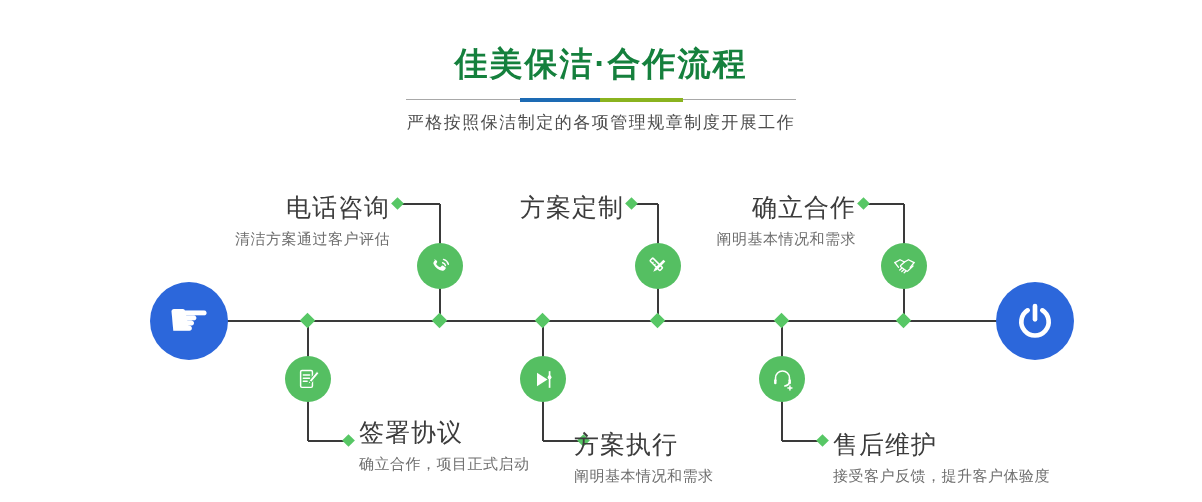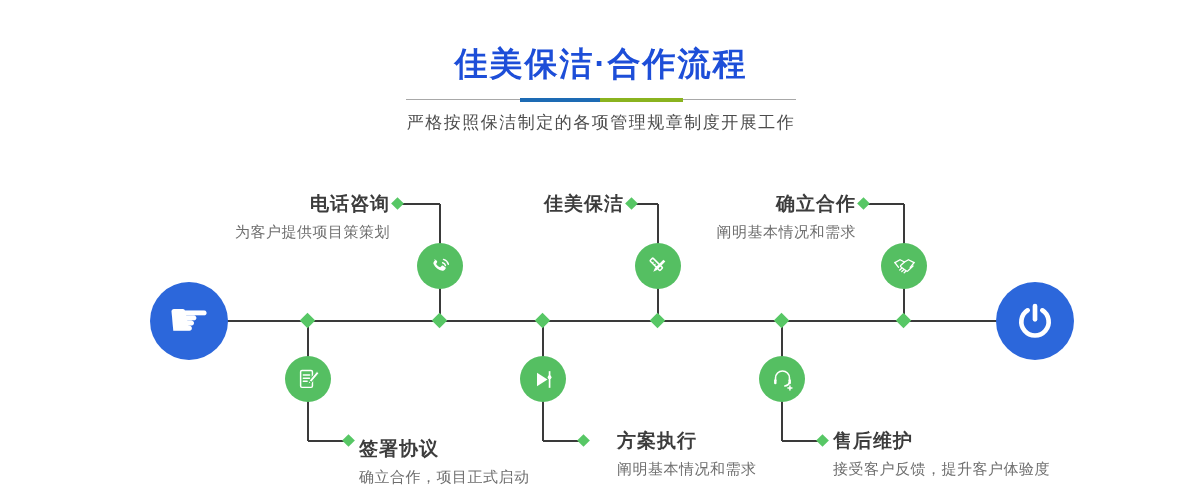--- a/index.html
+++ b/index.html
@@ -2,21 +2,21 @@
 <html><head>
 <meta charset="utf-8">
 <style>
   html,body{margin:0;padding:0;background:#ffffff;}
   .canvas{
     position:relative;width:1202px;height:502px;background:#ffffff;
     font-family:"Liberation Sans","DejaVu Sans",sans-serif;overflow:hidden;
   }
   
   .hd-title{position:absolute;top:42px;left:0;width:100%;text-align:center;
-    font-size:33px;font-weight:700;color:#1d4ed8;letter-spacing:2px;}
+    font-size:33px;font-weight:700;color:#15803d;letter-spacing:2px;}
   .hd-divider{position:absolute;top:99px;left:406px;width:390px;height:1px;background:#a8a8a8;}
   .hd-divider .seg{position:absolute;top:-1.5px;height:4px;}
   .hd-divider .seg.blue{left:114px;width:80px;background:#1d6bb4;}
   .hd-divider .seg.green{left:194px;width:83px;background:#8ab31f;}
   .hd-sub{position:absolute;top:111px;left:0;width:100%;text-align:center;
     font-size:17px;color:#4c4c4c;letter-spacing:1.5px;}
   
   .hline,.vline{position:absolute;background:#3a3a3a;}
   .hline{height:1.5px;}
   .vline{width:1.5px;}
@@ -27,35 +27,35 @@
   .node{position:absolute;width:46px;height:46px;border-radius:50%;background:#55bf62;
     display:flex;align-items:center;justify-content:center;z-index:2;}
   .node svg{width:27px;height:27px;display:block;}
   .endpoint{position:absolute;width:78px;height:78px;border-radius:50%;background:#2c67db;
     display:flex;align-items:center;justify-content:center;z-index:2;}
   .endpoint .hand{color:#fff;font-size:48px;line-height:1;font-family:"DejaVu Sans",sans-serif;
     transform:translateY(-2px);}
   .endpoint svg{width:40px;height:40px;display:block;}
   
   .step-text{position:absolute;z-index:1;white-space:nowrap;}
-  .step-text .t{font-size:19px;color:#3c3c3c;font-weight:700;letter-spacing:1px;}
+  .step-text .t{font-size:25px;color:#3c3c3c;font-weight:400;letter-spacing:1px;}
   .step-text .d{font-size:15px;color:#6e6e6e;margin-top:6px;letter-spacing:0.5px;}
   .ta-r{text-align:right;}
   
   .s1-v{left:439px;top:204px;height:117px;} .s1-h{left:398px;top:203px;width:42px;}
   .s1-dm{left:393px;top:199px;} .s1-node{left:417px;top:243px;} .s1-text{right:812px;top:191px;}
   .s2-v{left:657px;top:204px;height:117px;} .s2-h{left:632px;top:203px;width:26px;}
   .s2-dm{left:627px;top:199px;} .s2-node{left:635px;top:243px;} .s2-text{right:578px;top:191px;}
   .s3-v{left:903px;top:204px;height:117px;} .s3-h{left:864px;top:203px;width:40px;}
   .s3-dm{left:859px;top:199px;} .s3-node{left:881px;top:243px;} .s3-text{right:346px;top:191px;margin-left:24px;}
   
   .s4-v{left:307px;top:321px;height:120px;} .s4-h{left:308px;top:440px;width:40px;}
-  .s4-dm{left:344px;top:436px;} .s4-node{left:285px;top:356px;} .s4-text{left:359px;top:436px;}
+  .s4-dm{left:344px;top:436px;} .s4-node{left:285px;top:356px;} .s4-text{left:359px;top:416px;}
   .s5-v{left:542px;top:321px;height:120px;} .s5-h{left:543px;top:440px;width:40px;}
-  .s5-dm{left:579px;top:436px;} .s5-node{left:520px;top:356px;} .s5-text{left:617px;top:428px;}
+  .s5-dm{left:579px;top:436px;} .s5-node{left:520px;top:356px;} .s5-text{left:574px;top:428px;}
   .s6-v{left:781px;top:321px;height:120px;} .s6-h{left:782px;top:440px;width:40px;}
   .s6-dm{left:818px;top:436px;} .s6-node{left:759px;top:356px;} .s6-text{left:833px;top:428px;}
   
   .tld1{left:302px;top:315px;} .tld2{left:434px;top:315px;} .tld3{left:537px;top:315px;}
   .tld4{left:652px;top:315px;} .tld5{left:776px;top:315px;} .tld6{left:898px;top:315px;}
   
   .ep-start{left:150px;top:282px;} .ep-end{left:996px;top:282px;}
 </style>
 </head>
 <body>
@@ -93,39 +93,39 @@
   <div class="diamond s1-dm"></div>
   <div class="node s1-node">
     <svg viewBox="0 0 24 24">
       <path fill="#fff" transform="rotate(-8 12 12)" d="M7.02 4.6c.26-.02.52.08.7.27l1.7 1.7c.33.33.37.85.1 1.23l-1.1 1.53c.62 1.47 1.8 2.65 3.27 3.27l1.53-1.1c.38-.27.9-.23 1.23.1l1.7 1.7c.37.37.37.97 0 1.34l-.85.85c-.55.55-1.35.77-2.1.56-3.4-.96-6.07-3.63-7.03-7.03-.21-.75.01-1.55.56-2.1l.85-.85c.19-.18.44-.29.7-.27z"></path>
       <path fill="none" stroke="#fff" stroke-width="1.3" stroke-linecap="round" d="M13.9 8.6a3.6 3.6 0 0 1 2.5 2.5"></path>
       <path fill="none" stroke="#fff" stroke-width="1.3" stroke-linecap="round" d="M14.7 5.7a6.3 6.3 0 0 1 4.3 4.3"></path>
     </svg>
   </div>
   <div class="step-text ta-r s1-text">
     <div class="t">电话咨询</div>
-    <div class="d">为客户提供项目策策划</div>
+    <div class="d">清洁方案通过客户评估</div>
   </div>
 
   <div class="vline s2-v"></div>
   <div class="hline s2-h"></div>
   <div class="diamond s2-dm"></div>
   <div class="node s2-node">
     <svg viewBox="0 0 24 24">
       <g transform="rotate(-45 12 12)">
         <rect x="10.2" y="3" width="3.6" height="12.5" rx="0.6" fill="none" stroke="#fff" stroke-width="1.3"></rect>
         <path d="M10.2 6h1.5M10.2 8.5h1.5M10.2 11h1.5" stroke="#fff" stroke-width="1"></path>
       </g>
       <g transform="rotate(45 12 12)">
         <path fill="#fff" d="M10.8 4.6h2.4v10.6l-1.2 3.4-1.2-3.4z"></path>
       </g>
     </svg>
   </div>
   <div class="step-text ta-r s2-text">
-    <div class="t">佳美保洁</div>
+    <div class="t">方案定制</div>
   </div>
 
   <div class="vline s3-v"></div>
   <div class="hline s3-h"></div>
   <div class="diamond s3-dm"></div>
   <div class="node s3-node">
     <svg viewBox="0 0 24 24">
       <g stroke="#fff" stroke-width="1.2" fill="none" stroke-linejoin="round" stroke-linecap="round">
         <path d="M3.5 8.5L8 6l4 2-3.2 2.8c-.5.45-.5 1.2.05 1.6l4.9 3.6c.4.3.95.25 1.3-.1l4.5-4.4"></path>
         <path d="M12 8l3.5-2 5 2.5"></path>

